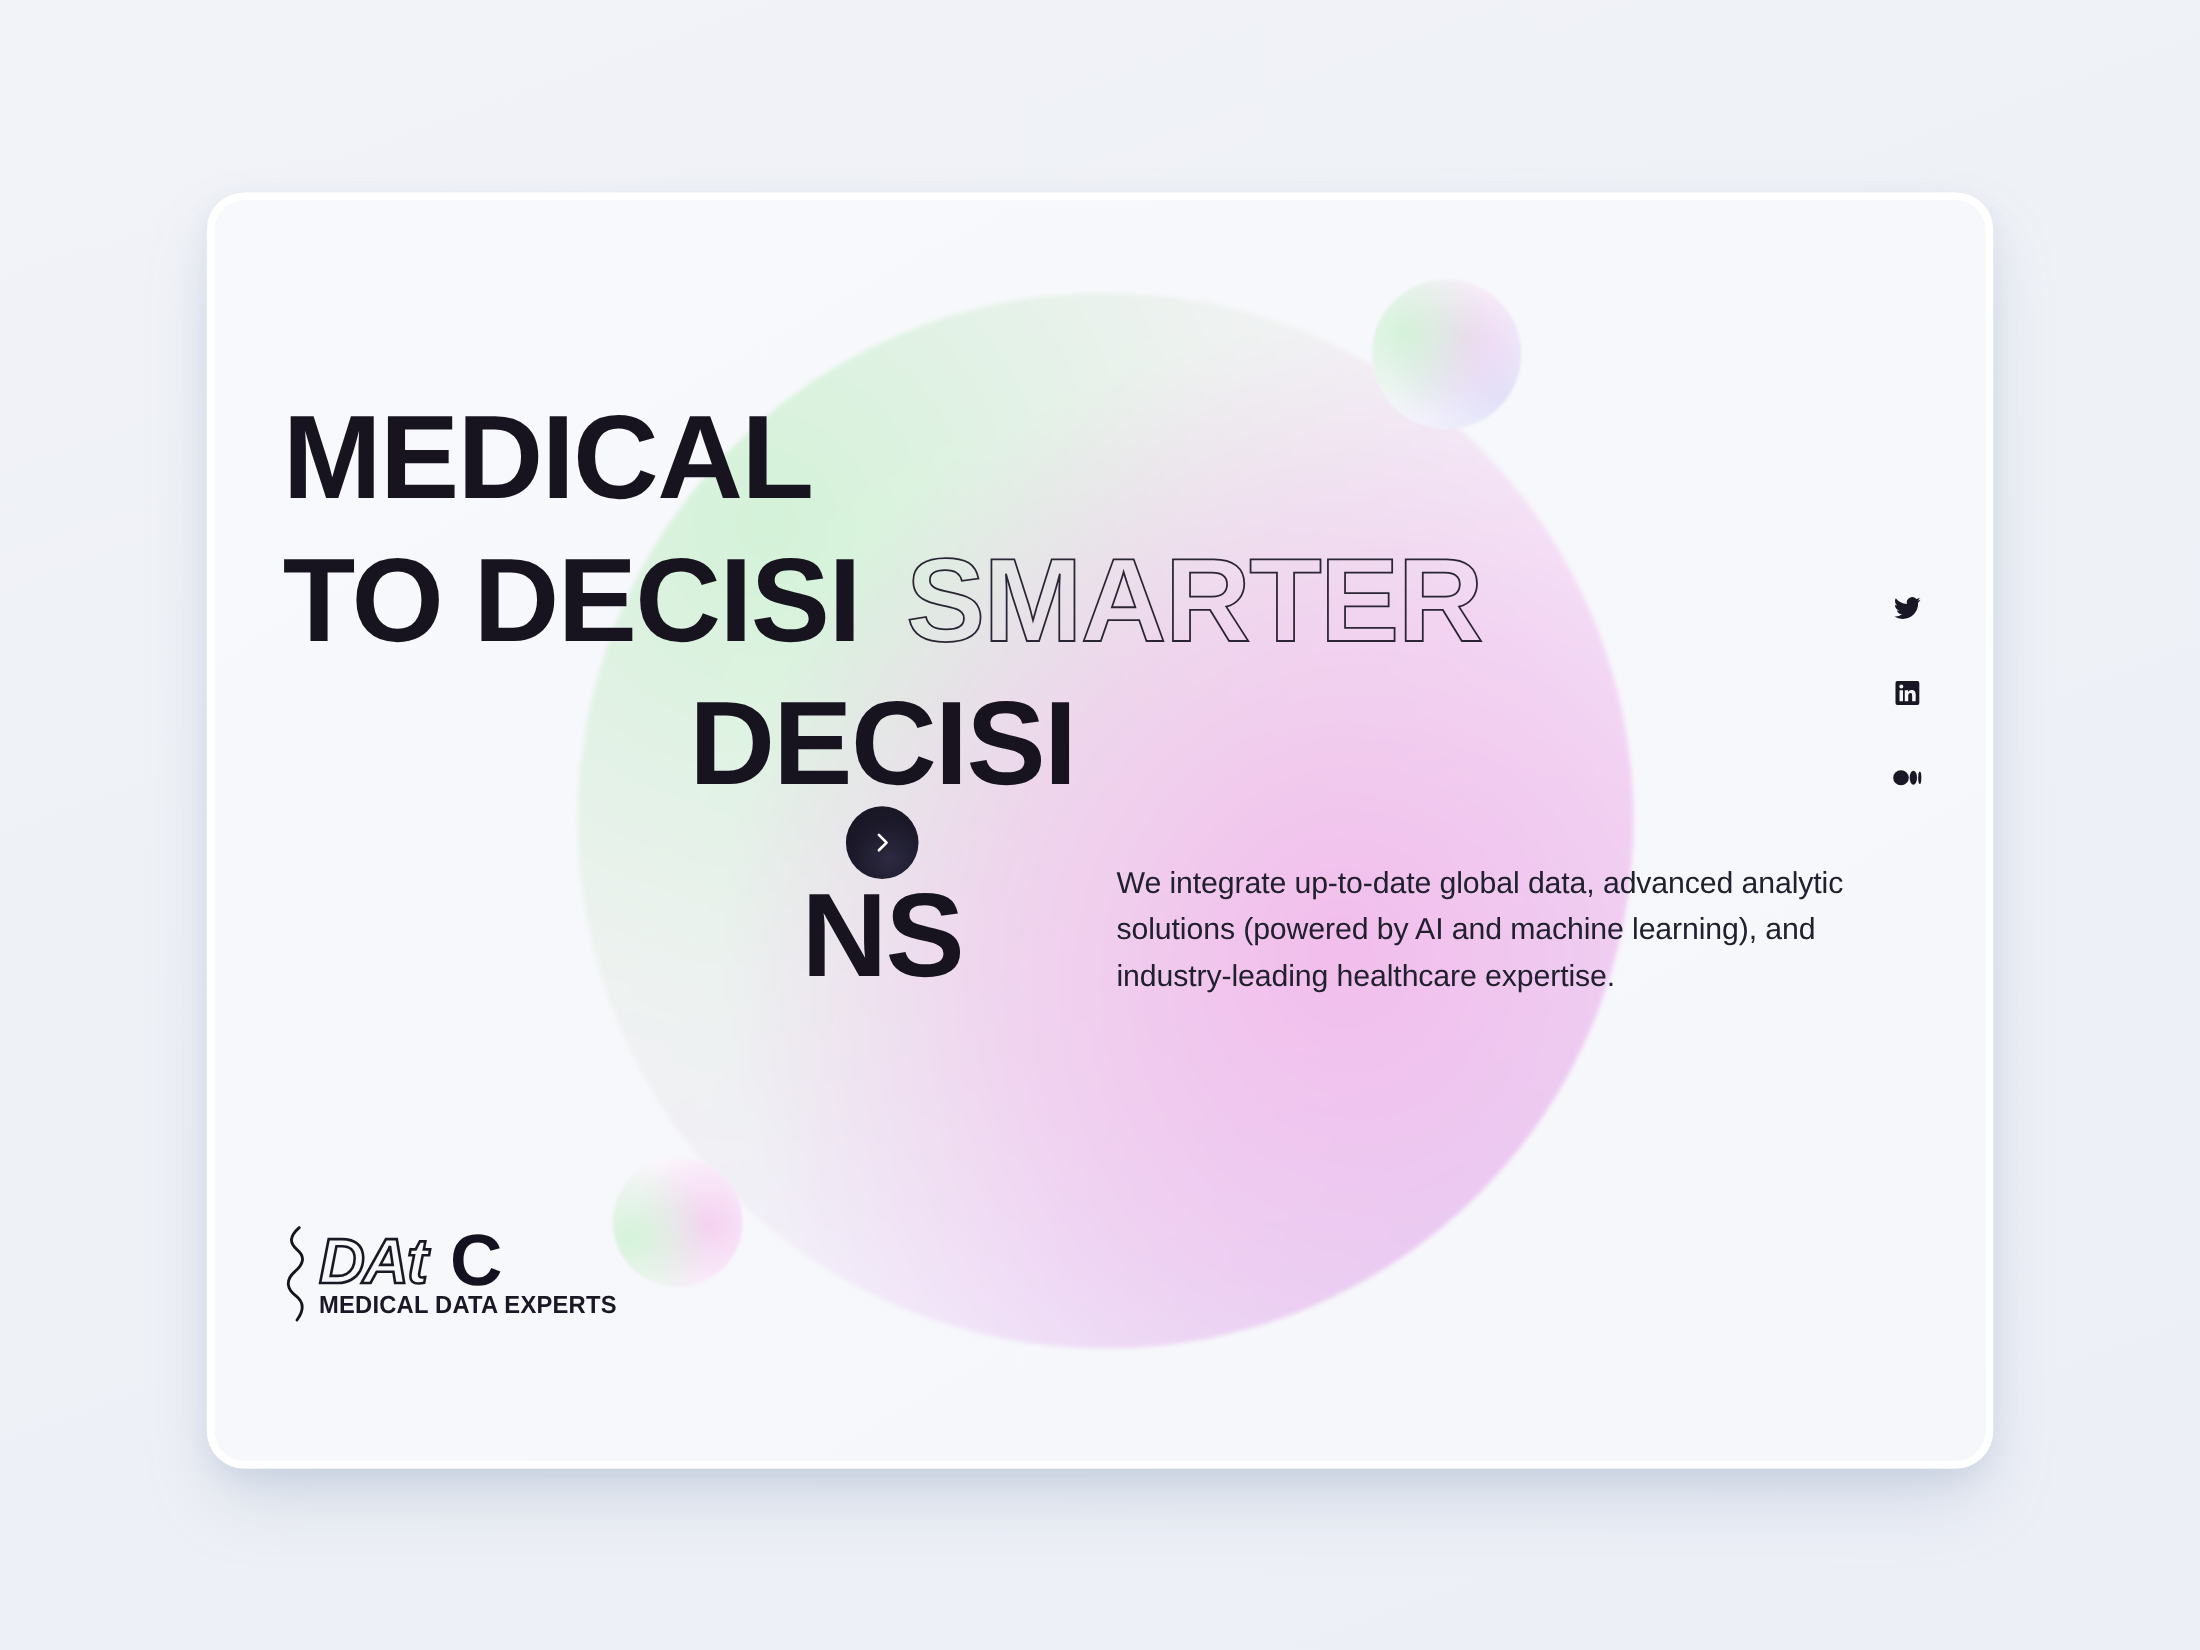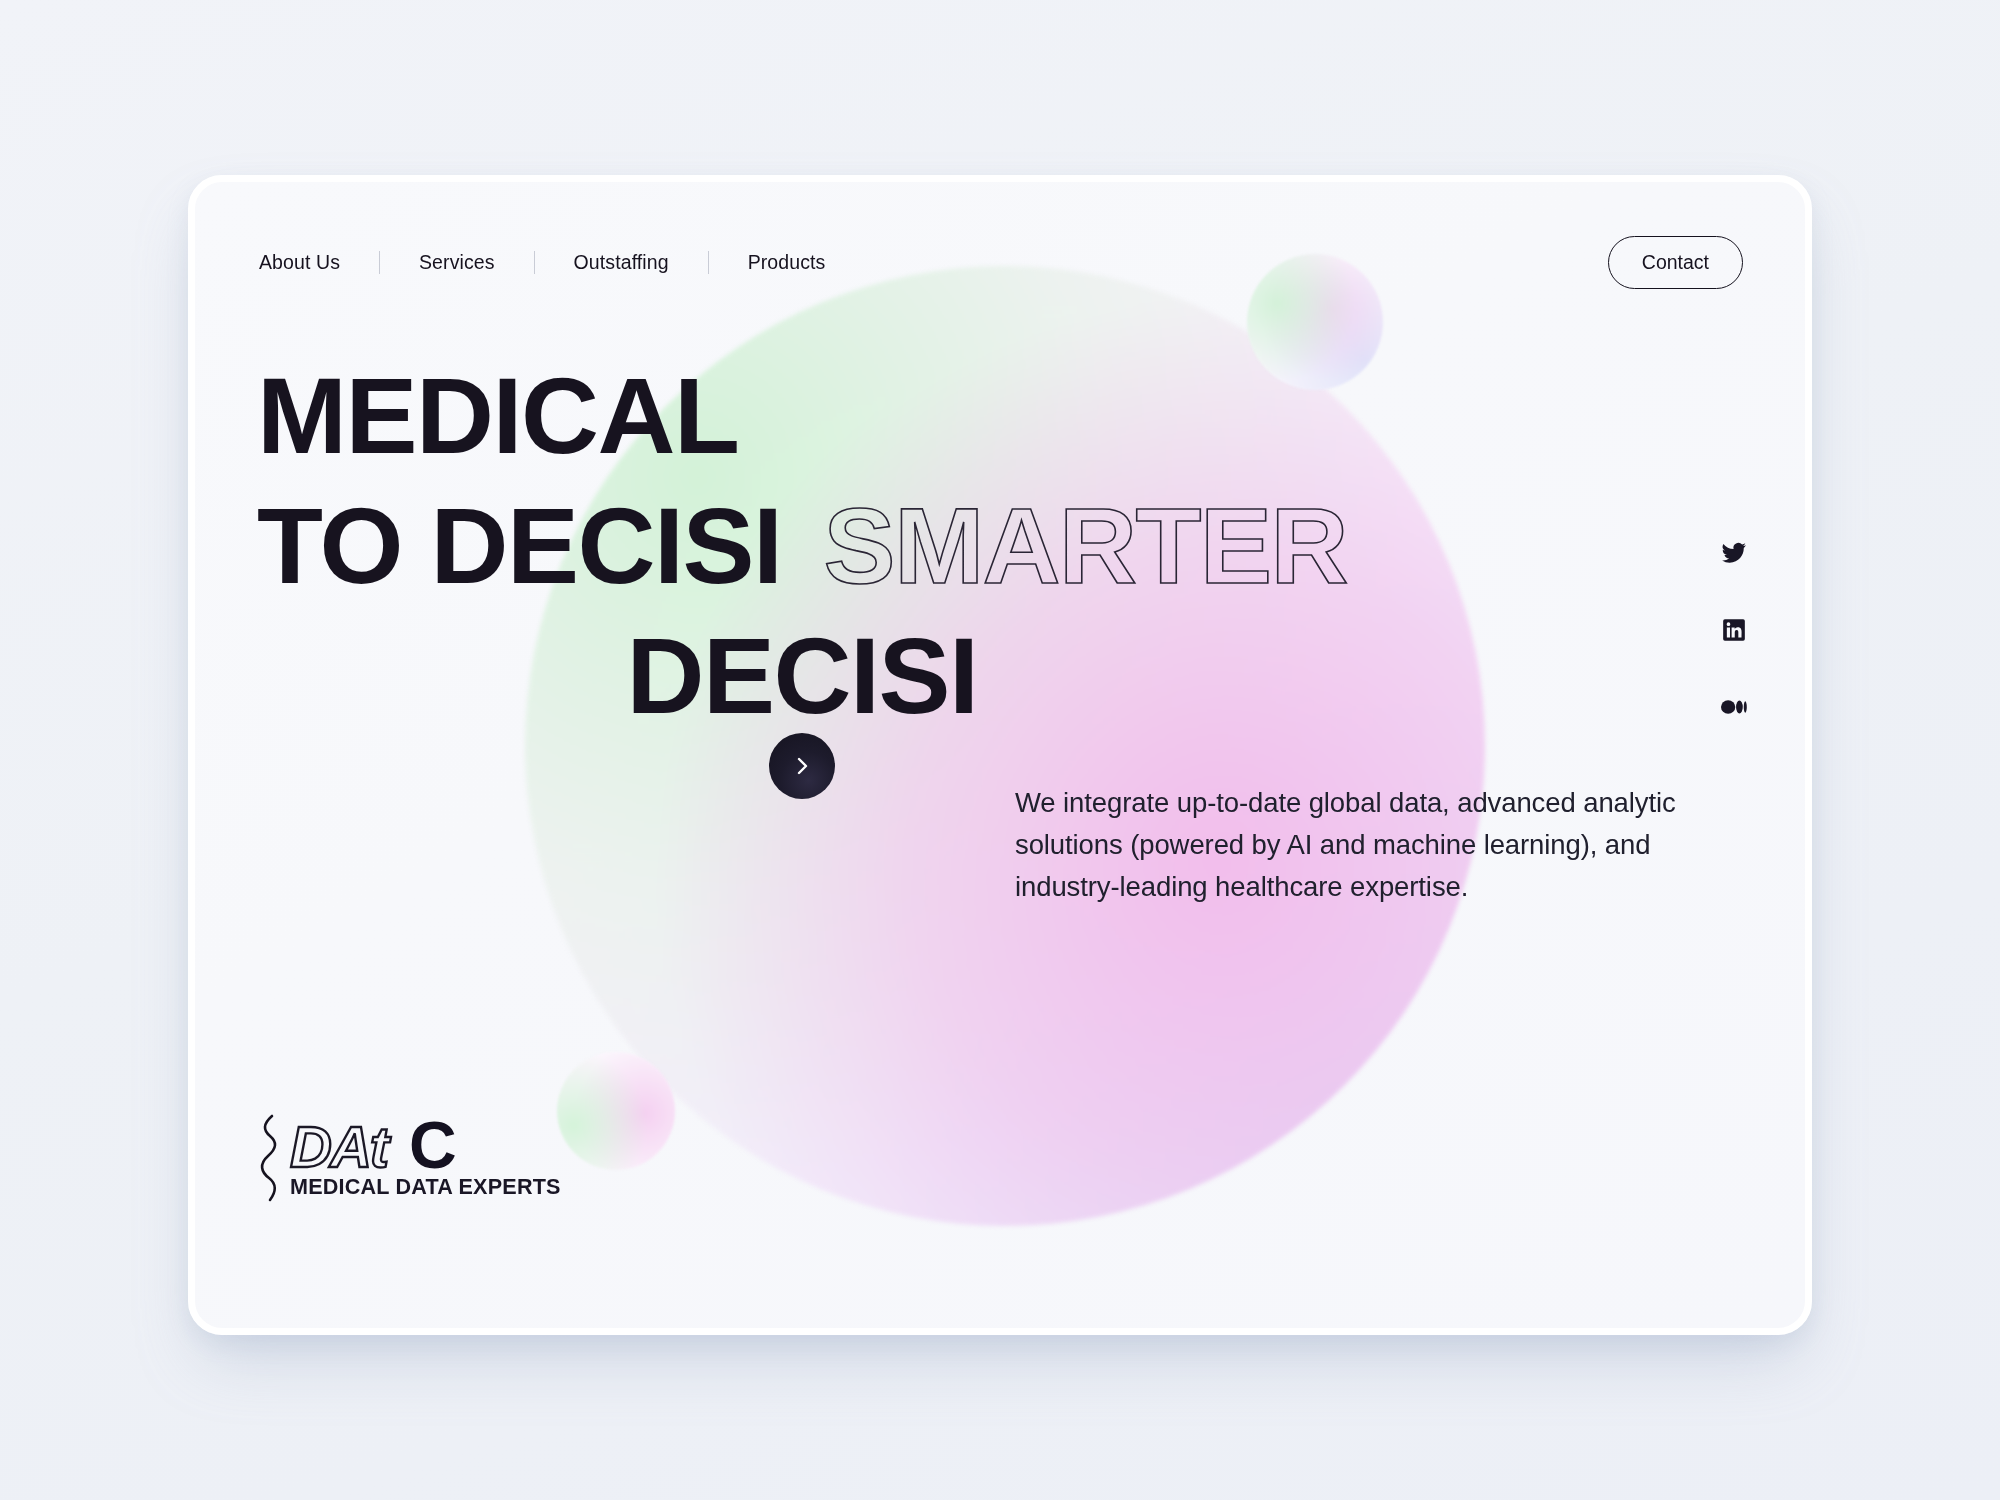--- a/index.html
+++ b/index.html
@@ -241,48 +241,37 @@
 </head>
 <body>
 
 <div class="page">
   <div class="card">
 
     <div class="orb orb-main"></div>
     <div class="orb orb-tr"></div>
     <div class="orb orb-bl"></div>
 
-    <nav class="nav">
-      <div class="nav-links">
-        <span class="nav-link">About Us</span>
-        <span class="nav-sep"></span>
-        <span class="nav-link">Services</span>
-        <span class="nav-sep"></span>
-        <span class="nav-link">Outstaffing</span>
-        <span class="nav-sep"></span>
-        <span class="nav-link">Products</span>
-      </div>
-      <button class="contact-btn">Contact</button>
-    </nav>
 
     <div class="headline">
       <div class="h-line">
         <span>MEDICAL</span>
       </div>
       <div class="h-line">
         <span>TO DECISI</span>
         <span class="h-outline">SMARTER</span>
       </div>
       <div class="h-line">
         <span class="decision-pre">DECISI</span>
         <span class="arrow-o">
           <svg viewBox="0 0 24 24" fill="none" stroke="#ffffff" stroke-width="2.4" stroke-linecap="round" stroke-linejoin="round">
             <polyline points="9 5 16 12 9 19"></polyline>
           </svg>
         </span>
+        <span class="decision-post">NS</span>
       </div>
     </div>
 
     <div class="copy">
       <p class="copy-lead">We integrate up-to-date global data, advanced analytic solutions (powered by AI and machine learning), and industry-leading healthcare expertise.</p>
     </div>
 
     <div class="logo">
       <svg class="logo-squiggle" viewBox="0 0 26 88" fill="none">
         <path d="M15 2 C6 10, 6 16, 13 22 C20 28, 20 34, 11 42 C2 50, 4 58, 12 64 C20 70, 19 78, 13 86" stroke="#16131f" stroke-width="2.6" stroke-linecap="round"></path>

